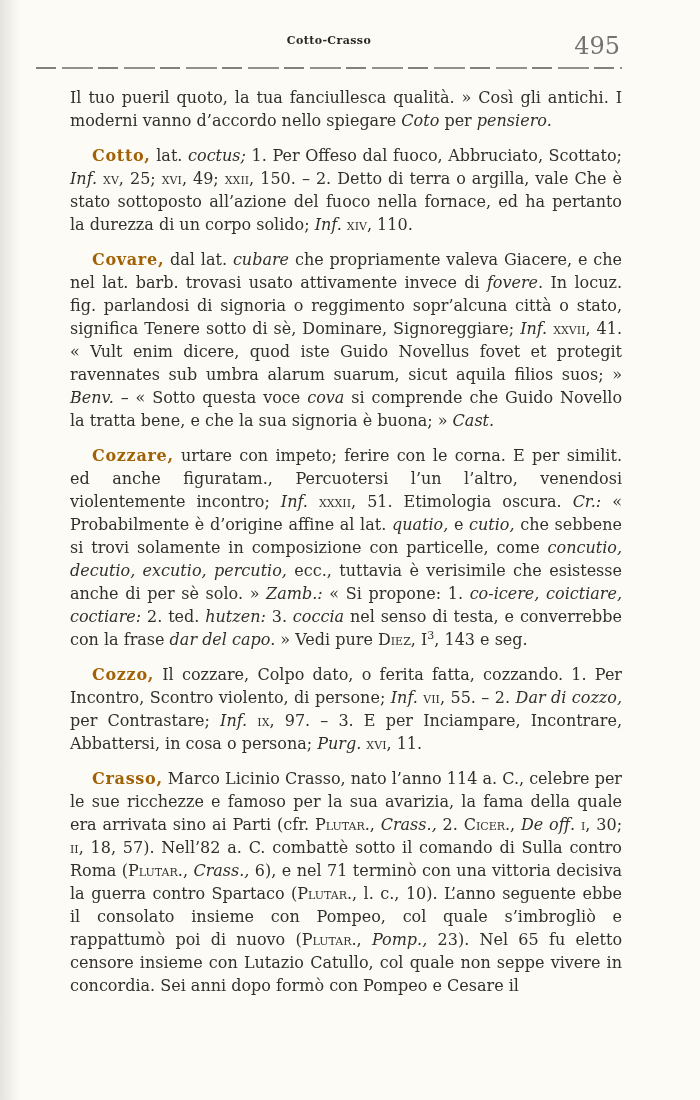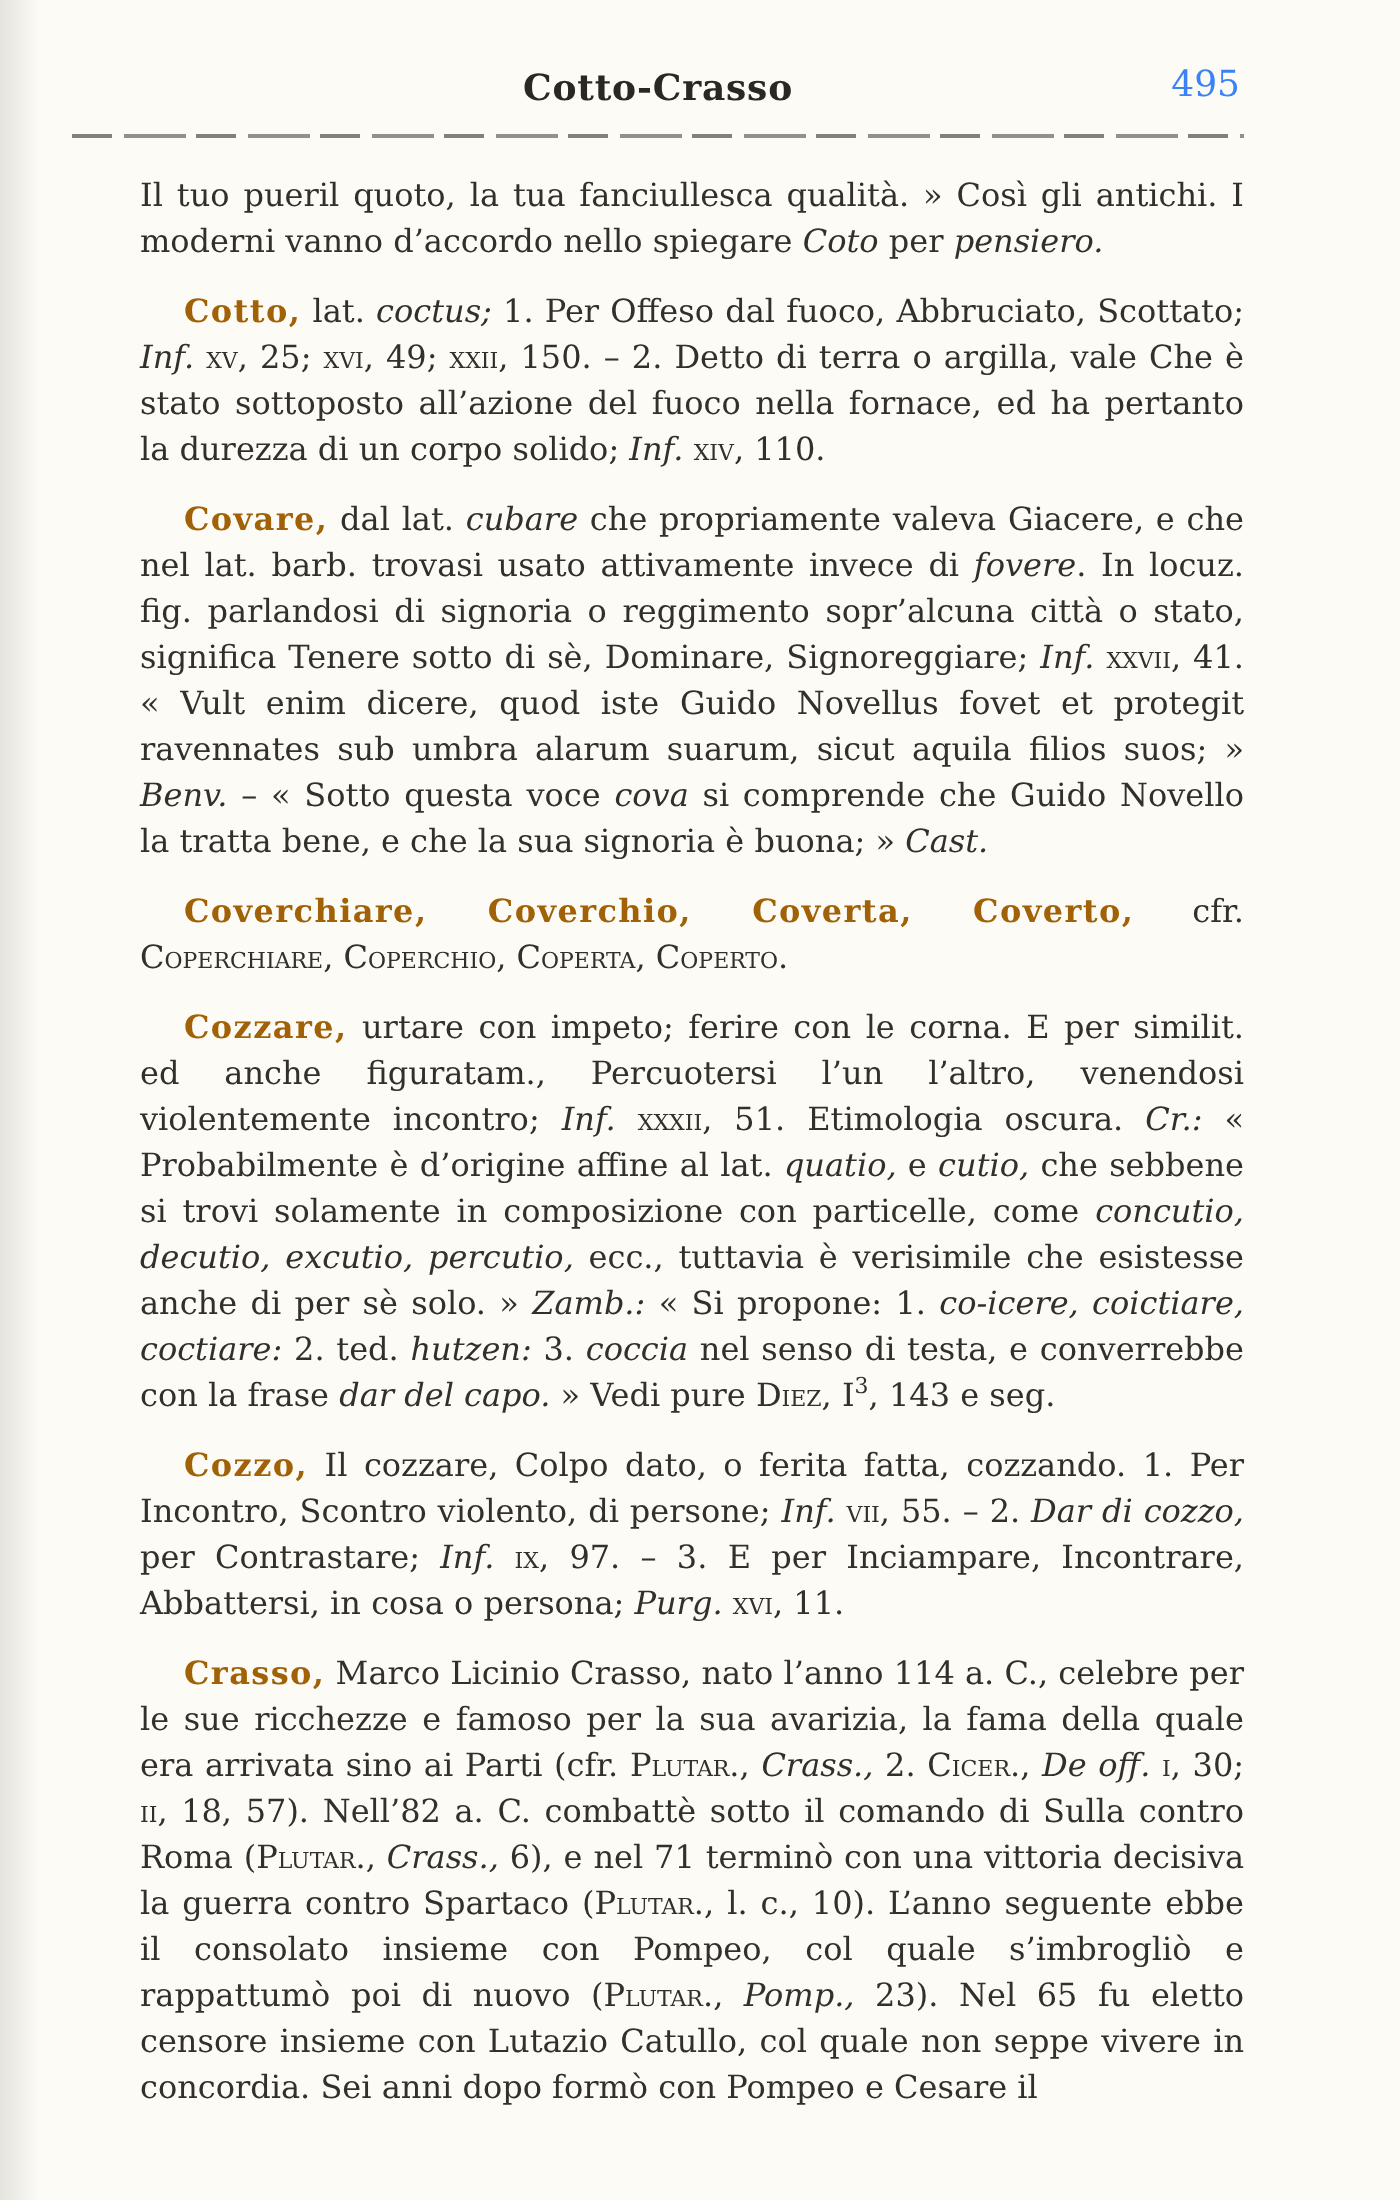--- a/index.html
+++ b/index.html
@@ -39,28 +39,28 @@
     opacity: 0.92;
   }
   .content {
     position: absolute; left: 36px; right: 78px; top: 34px;
   }
   .header { position: relative; height: 26px; }
   .header-title {
     position: absolute; left: 0; right: 0; top: 0;
     text-align: center;
     font-weight: bold;
-    font-size: 18px;
+    font-size: 11px;
     letter-spacing: 0.4px;
     color: #2b2824;
   }
   .page-number {
     position: absolute; right: 2px; top: -2px;
-    font-size: 18px;
-    color: #3b82f6;
+    font-size: 24px;
+    color: #737373;
   }
   .header-rule {
     margin-top: 7px;
     height: 2px;
     background: repeating-linear-gradient(90deg,
       #6e6b66 0px, #6e6b66 20px,
       rgba(0,0,0,0) 20px, rgba(0,0,0,0) 26px,
       #817d77 26px, #817d77 57px,
       rgba(0,0,0,0) 57px, rgba(0,0,0,0) 62px);
     opacity: 0.85;
@@ -93,19 +93,18 @@
       <div class="header-title">Cotto-Crasso</div>
       <div class="page-number">495</div>
     </div>
 
     <div class="header-rule"></div>
 
     <div class="text-block">
         <p class="para"><span class="seg-n">Il tuo pueril quoto, la tua fanciullesca qualità. » Così gli antichi. I moderni vanno d’accordo nello spiegare </span><span class="seg-i">Coto</span><span class="seg-n"> per </span><span class="seg-i">pensiero.</span></p>
         <p class="para indent"><span class="seg-b">Cotto,</span><span class="seg-n"> lat. </span><span class="seg-i">coctus;</span><span class="seg-n"> 1. Per Offeso dal fuoco, Abbruciato, Scottato; </span><span class="seg-i">Inf.</span><span class="seg-sc"> xv, 25; xvi, 49; xxii, 150.</span><span class="seg-n"> – 2. Detto di terra o argilla, vale Che è stato sottoposto all’azione del fuoco nella fornace, ed ha pertanto la durezza di un corpo solido; </span><span class="seg-i">Inf.</span><span class="seg-sc"> xiv, 110.</span></p>
         <p class="para indent"><span class="seg-b">Covare,</span><span class="seg-n"> dal lat. </span><span class="seg-i">cubare</span><span class="seg-n"> che propriamente valeva Giacere, e che nel lat. barb. trovasi usato attivamente invece di </span><span class="seg-i">fovere</span><span class="seg-n">. In locuz. fig. parlandosi di signoria o reggimento sopr’alcuna città o stato, significa Tenere sotto di sè, Dominare, Signoreggiare; </span><span class="seg-i">Inf.</span><span class="seg-sc"> xxvii, 41.</span><span class="seg-n"> « Vult enim dicere, quod iste Guido Novellus fovet et protegit ravennates sub umbra alarum suarum, sicut aquila filios suos; » </span><span class="seg-i">Benv.</span><span class="seg-n"> – « Sotto questa voce </span><span class="seg-i">cova</span><span class="seg-n"> si comprende che Guido Novello la tratta bene, e che la sua signoria è buona; » </span><span class="seg-i">Cast.</span></p>
-        <p class="para indent"><span class="seg-b">Coverchiare, Coverchio, Coverta, Coverto,</span><span class="seg-n"> cfr. </span><span class="seg-sc">Coperchiare, Coperchio, Coperta, Coperto.</span></p>
         <p class="para indent"><span class="seg-b">Cozzare,</span><span class="seg-n"> urtare con impeto; ferire con le corna. E per similit. ed anche figuratam., Percuotersi l’un l’altro, venendosi violentemente incontro; </span><span class="seg-i">Inf.</span><span class="seg-sc"> xxxii, 51.</span><span class="seg-n"> Etimologia oscura. </span><span class="seg-i">Cr.:</span><span class="seg-n"> « Probabilmente è d’origine affine al lat. </span><span class="seg-i">quatio,</span><span class="seg-n"> e </span><span class="seg-i">cutio,</span><span class="seg-n"> che sebbene si trovi solamente in composizione con particelle, come </span><span class="seg-i">concutio, decutio, excutio, percutio,</span><span class="seg-n"> ecc., tuttavia è verisimile che esistesse anche di per sè solo. » </span><span class="seg-i">Zamb.:</span><span class="seg-n"> « Si propone: 1. </span><span class="seg-i">co-icere, coictiare, coctiare:</span><span class="seg-n"> 2. ted. </span><span class="seg-i">hutzen:</span><span class="seg-n"> 3. </span><span class="seg-i">coccia</span><span class="seg-n"> nel senso di testa, e converrebbe con la frase </span><span class="seg-i">dar del capo.</span><span class="seg-n"> » Vedi pure </span><span class="seg-sc">Diez</span><span class="seg-n">, I</span><sup class="seg-sup">3</sup><span class="seg-n">, 143 e seg.</span></p>
         <p class="para indent"><span class="seg-b">Cozzo,</span><span class="seg-n"> Il cozzare, Colpo dato, o ferita fatta, cozzando. 1. Per Incontro, Scontro violento, di persone; </span><span class="seg-i">Inf.</span><span class="seg-sc"> vii, 55.</span><span class="seg-n"> – 2. </span><span class="seg-i">Dar di cozzo,</span><span class="seg-n"> per Contrastare; </span><span class="seg-i">Inf.</span><span class="seg-sc"> ix, 97.</span><span class="seg-n"> – 3. E per Inciampare, Incontrare, Abbattersi, in cosa o persona; </span><span class="seg-i">Purg.</span><span class="seg-sc"> xvi, 11.</span></p>
         <p class="para indent"><span class="seg-b">Crasso,</span><span class="seg-n"> Marco Licinio Crasso, nato l’anno 114 a. C., celebre per le sue ricchezze e famoso per la sua avarizia, la fama della quale era arrivata sino ai Parti (cfr. </span><span class="seg-sc">Plutar.</span><span class="seg-n">, </span><span class="seg-i">Crass.,</span><span class="seg-n"> 2. </span><span class="seg-sc">Cicer.</span><span class="seg-n">, </span><span class="seg-i">De off.</span><span class="seg-sc"> i, 30; ii, 18, 57</span><span class="seg-n">). Nell’82 a. C. combattè sotto il comando di Sulla contro Roma (</span><span class="seg-sc">Plutar.</span><span class="seg-n">, </span><span class="seg-i">Crass.,</span><span class="seg-n"> 6), e nel 71 terminò con una vittoria decisiva la guerra contro Spartaco (</span><span class="seg-sc">Plutar.</span><span class="seg-n">, l. c., 10). L’anno seguente ebbe il consolato insieme con Pompeo, col quale s’imbrogliò e rappattumò poi di nuovo (</span><span class="seg-sc">Plutar.</span><span class="seg-n">, </span><span class="seg-i">Pomp.,</span><span class="seg-n"> 23). Nel 65 fu eletto censore insieme con Lutazio Catullo, col quale non seppe vivere in concordia. Sei anni dopo formò con Pompeo e Cesare il</span></p>
       </div>
   </div>
 </div>
 
 </body></html>

